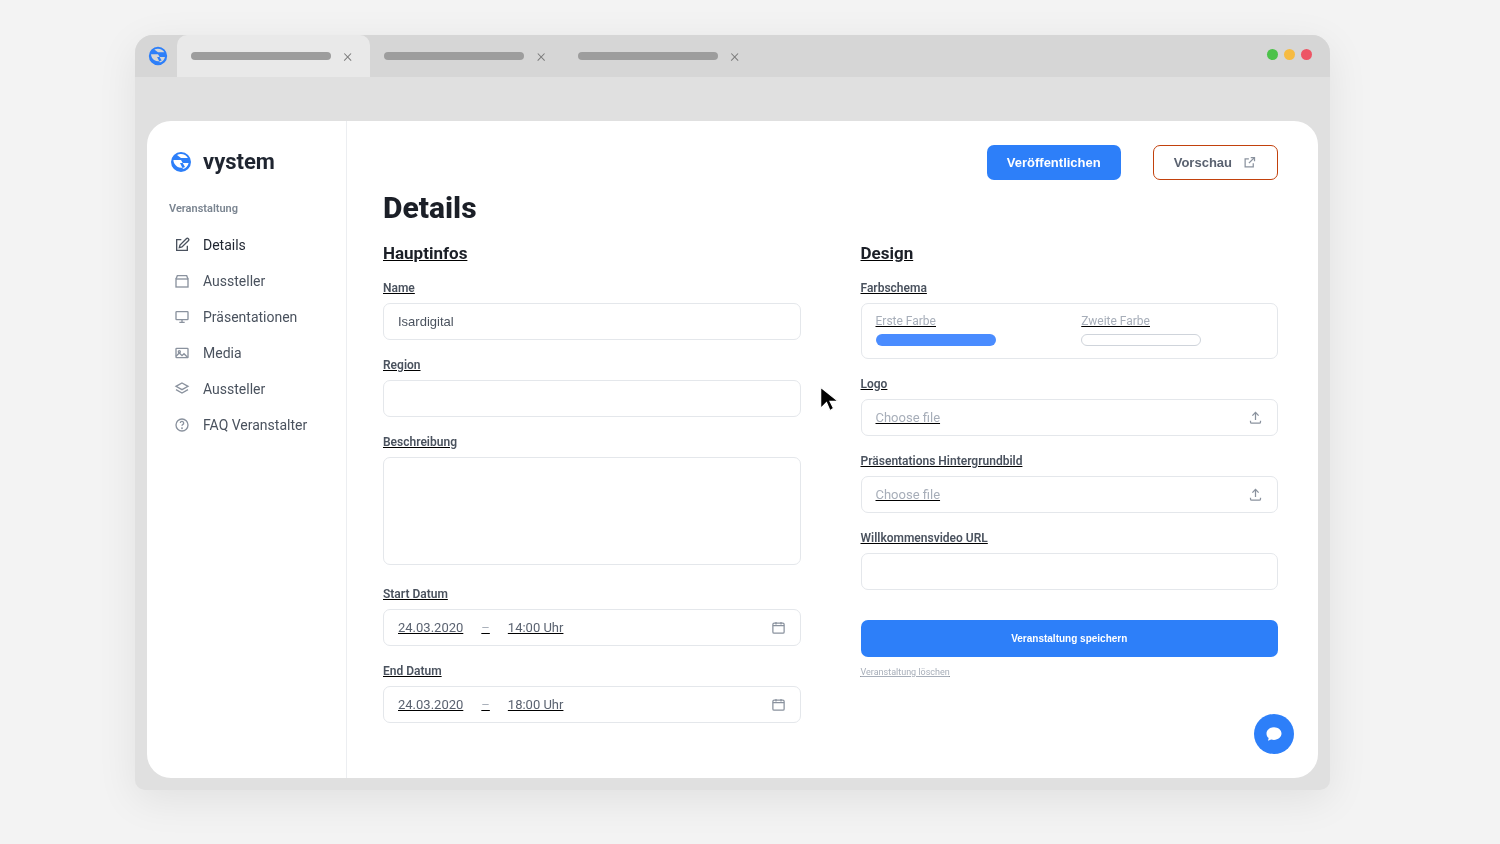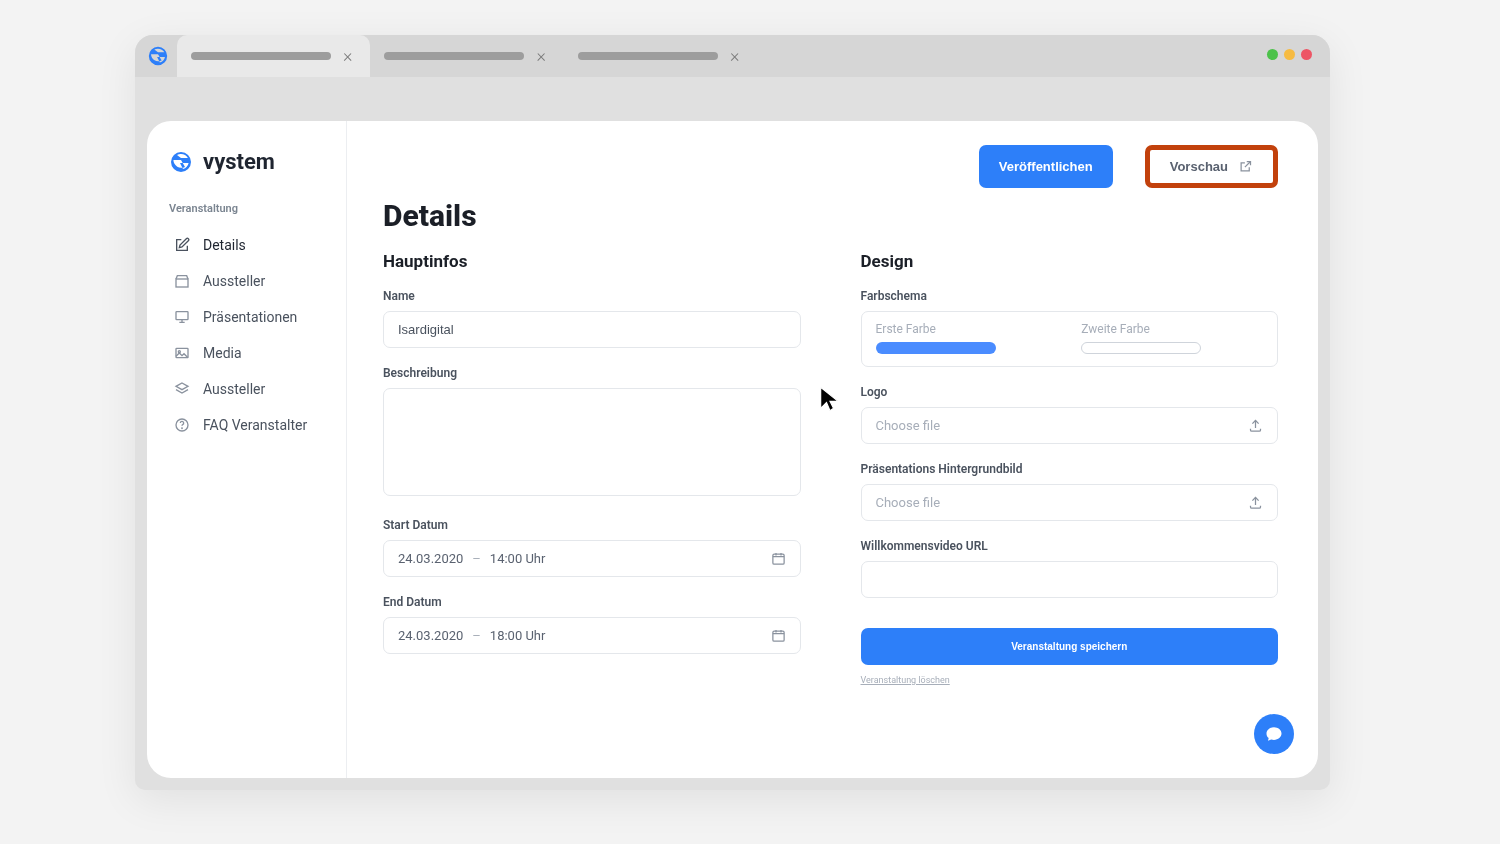--- a/index.html
+++ b/index.html
@@ -106,30 +106,30 @@
   }
   .topbar {
     display: flex; justify-content: flex-end; gap: 32px; margin-bottom: 10px;
   }
   .btn {
     font-size: 13px; font-weight: 600; padding: 9px 20px;
     border-radius: 7px; border: none; cursor: pointer;
   }
   .btn.primary { background: #2d7ff9; color: #fff; }
   .btn.secondary {
-    background: #fff; color: #5a6270; border: 5px solid #c2410c;
+    background: #fff; color: #5a6270; border: 1px solid #c2410c;
     display: flex; align-items: center; gap: 10px;
   }
   .page-title {
     font-size: 30px; font-weight: 800; color: #1b1f27; margin: 6px 0 18px;
   }
   .columns {
     display: flex; gap: 60px;
   }
-  .col { flex: 1; min-width: 0; }
+  .col { flex: 1; min-width: 0; text-decoration: underline; }
   .section-title {
     font-size: 17px; font-weight: 700; color: #1b1f27; margin-bottom: 18px;
   }
   .field-label {
     font-size: 12px; font-weight: 600; color: #4a525e; margin-bottom: 8px;
     display: block;
   }
   .field { margin-bottom: 18px; }
   .input, .textarea, .filepick, .dateinput {
     width: 100%; border: 1px solid #e4e7eb; border-radius: 7px;
@@ -138,21 +138,21 @@
   .input::placeholder { color: #a7aeb9; }
   .textarea { height: 108px; resize: none; }
   .filepick {
     display: flex; justify-content: space-between; align-items: center;
     color: #a7aeb9; cursor: pointer;
   }
   .dateinput {
     display: flex; justify-content: space-between; align-items: center;
     color: #5a6270;
   }
-  .date-parts { display: flex; gap: 9px; align-items: center; }
+  .date-parts { display: flex; gap: 18px; align-items: center; }
   .date-parts .dash { color: #a7aeb9; }
   .icon-sm { width: 15px; height: 15px; color: #8a929e; }
   .color-row {
     border: 1px solid #e4e7eb; border-radius: 7px; padding: 10px 14px 12px;
     display: flex; gap: 24px;
   }
   .color-col { flex: 1; }
   .color-sub {
     font-size: 12px; color: #a7aeb9; margin-bottom: 6px; display: block;
   }
@@ -302,20 +302,24 @@
       <div class="columns">
 
         <div class="col">
           <div class="section-title">Hauptinfos</div>
 
           <div class="field">
             <label class="field-label">Name</label>
             <input class="input" value="Isardigital" style="">
           </div>
 
+          <div class="field">
+            <label class="field-label">Region</label>
+            <input class="input" value="" style="">
+          </div>
 
           <div class="field">
             <label class="field-label">Beschreibung</label>
             <textarea class="textarea" style=""></textarea>
           </div>
 
           <div class="field">
             <label class="field-label">Start Datum</label>
             <div class="dateinput">
               <span class="date-parts">

